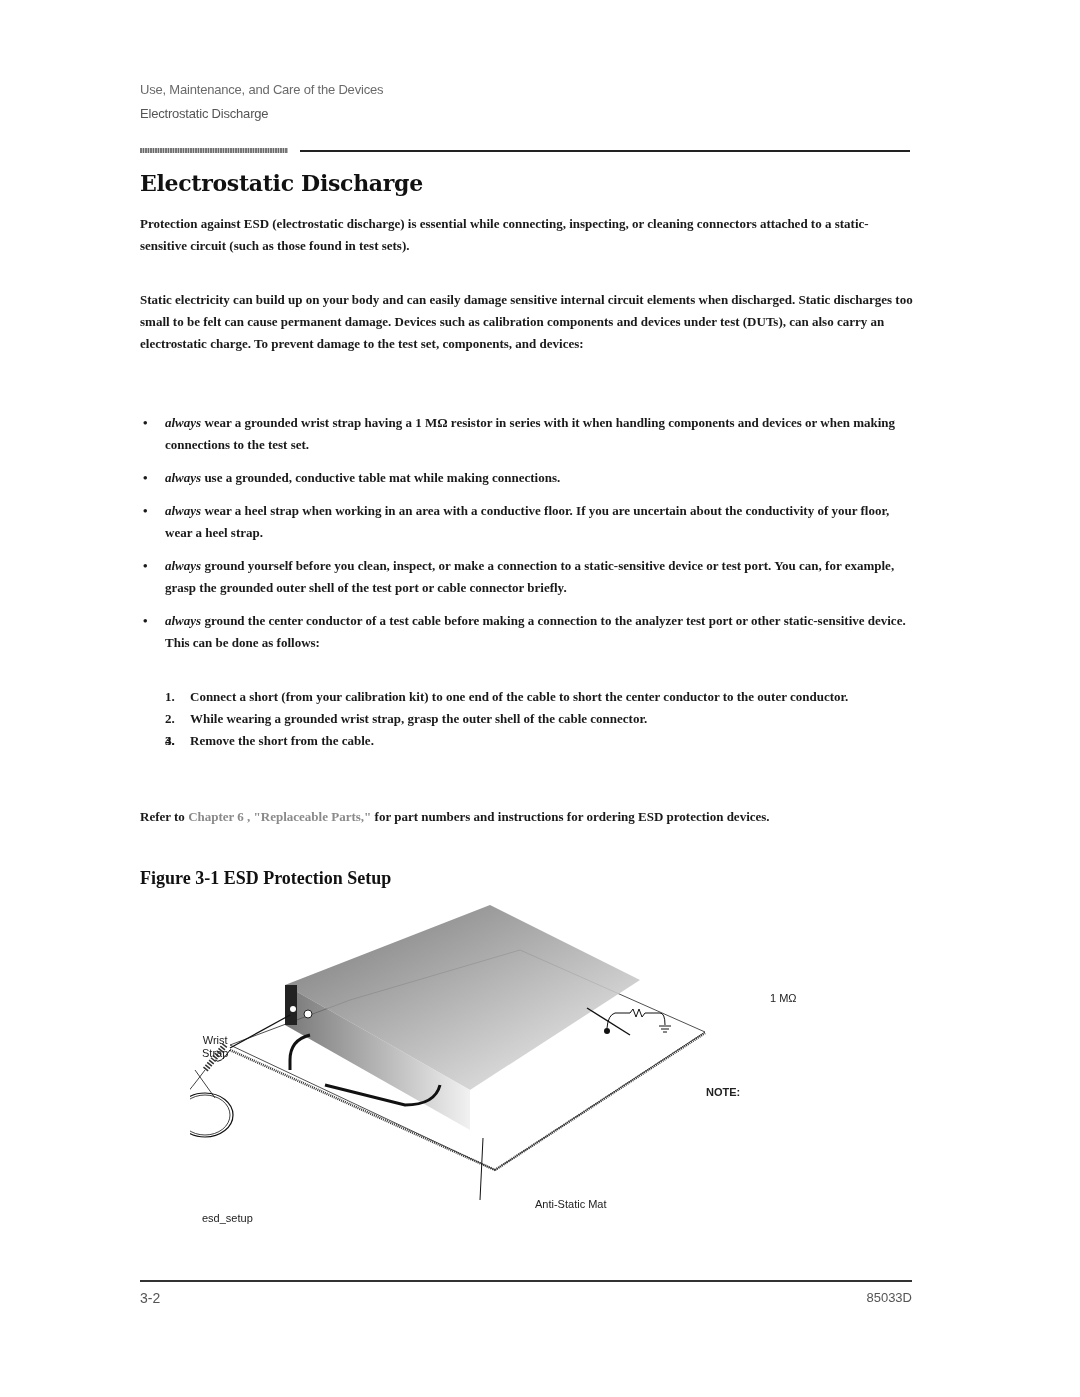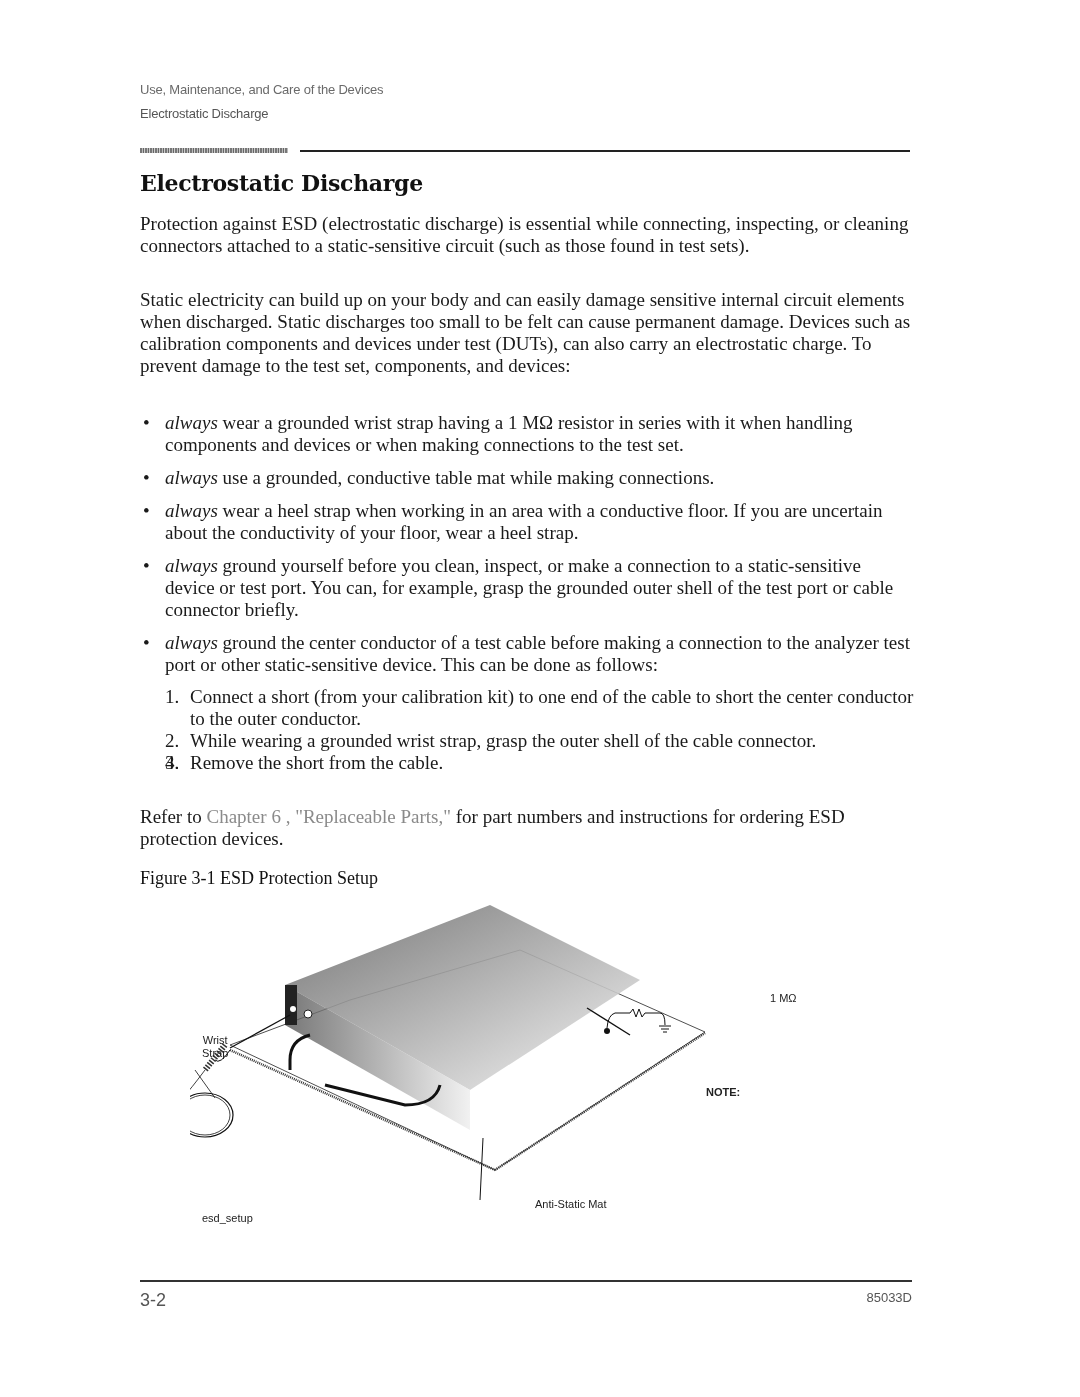--- a/index.html
+++ b/index.html
@@ -4,38 +4,38 @@
 <style>
   html, body { margin: 0; padding: 0; background: #ffffff; }
   body { width: 1080px; height: 1397px; position: relative; overflow: hidden; color: #1a1a1a; }
   .hdr { position: absolute; left: 140px; font-family: "Liberation Sans", sans-serif; font-size: 13px; color: #6a6a6a; letter-spacing: -0.2px; }
   .hdr1 { top: 82px; }
   .hdr2 { top: 106px; color: #555; }
   .rule-hatch { position: absolute; left: 140px; top: 148px; width: 148px; height: 5px;
     background: repeating-linear-gradient(90deg, #777 0 2px, #bbb 2px 3px, #666 3px 4px, #ccc 4px 5px); }
   .rule-main { position: absolute; left: 300px; top: 150px; width: 610px; height: 1.5px; background: #222; }
   h1 { position: absolute; left: 140px; top: 170px; margin: 0; font-family: "DejaVu Serif", serif; font-weight: bold; font-size: 22px; color: #111; letter-spacing: -0.3px; }
-  .body-text { font-family: "Liberation Serif", serif; font-size: 19px; line-height: 22px; color: #1a1a1a; }
+  .body-text { font-family: "Liberation Serif", serif; font-size: 13px; line-height: 22px; color: #1a1a1a; font-weight: bold; }
   .p { position: absolute; left: 140px; width: 775px; margin: 0; }
   .p1 { top: 213px; }
   .p2 { top: 289px; }
   ul.bullets { position: absolute; left: 140px; top: 412px; width: 775px; margin: 0; padding: 0; list-style: none; }
   ul.bullets li { position: relative; padding-left: 25px; margin-bottom: 11px; }
   ul.bullets li .dot { position: absolute; left: 3px; top: 0; }
   ul.bullets li em { font-style: italic; }
   ol.steps { position: absolute; left: 165px; top: 686px; width: 750px; margin: 0; padding: 0; list-style: none; }
   ol.steps li { position: relative; padding-left: 25px; }
   ol.steps li .num { position: absolute; left: 0; top: 0; }
   .p3 { top: 806px; }
   .xref { color: #8a8a8a; }
-  .fig-title { position: absolute; left: 140px; top: 868px; font-family: "Liberation Serif", serif; font-weight: normal; font-size: 18px; color: #111; }
+  .fig-title { position: absolute; left: 140px; top: 868px; font-family: "Liberation Serif", serif; font-weight: bold; font-size: 18px; color: #111; }
   .fig { position: absolute; left: 190px; top: 900px; width: 700px; height: 350px; }
   .fig-label { position: absolute; font-family: "Liberation Sans", sans-serif; font-size: 11px; color: #222; line-height: 13px; }
   .footer-rule { position: absolute; left: 140px; top: 1280px; width: 772px; height: 2px; background: #333; }
-  .footer-left { position: absolute; left: 140px; top: 1290px; font-family: "Liberation Sans", sans-serif; font-size: 18px; color: #555; }
+  .footer-left { position: absolute; left: 140px; top: 1290px; font-family: "Liberation Sans", sans-serif; font-size: 14px; color: #555; }
   .footer-right { position: absolute; right: 168px; top: 1290px; font-family: "Liberation Sans", sans-serif; font-size: 13px; color: #555; }
 </style>
 </head>
 <body>
 
 <div class="hdr hdr1">Use, Maintenance, and Care of the Devices</div>
 <div class="hdr hdr2">Electrostatic Discharge</div>
 <div class="rule-hatch"></div>
 <div class="rule-main"></div>
 

